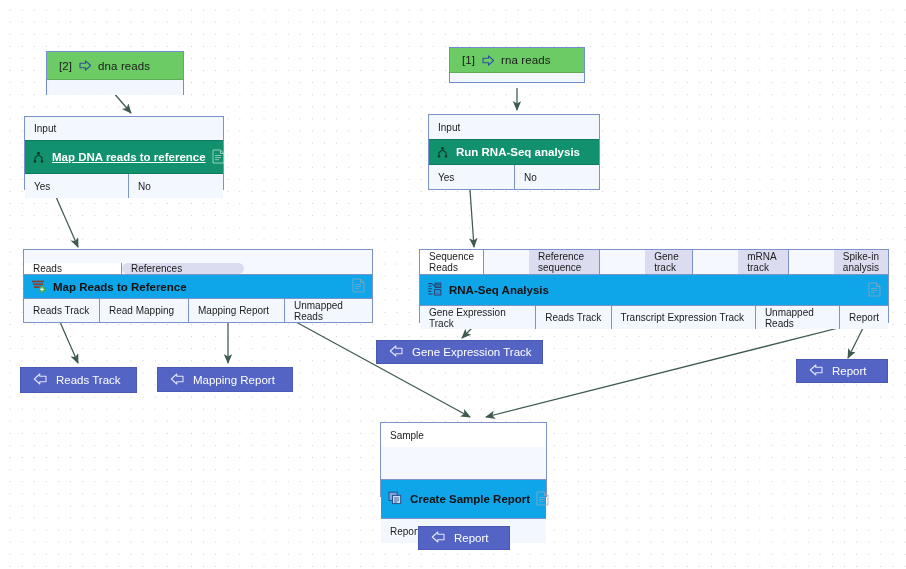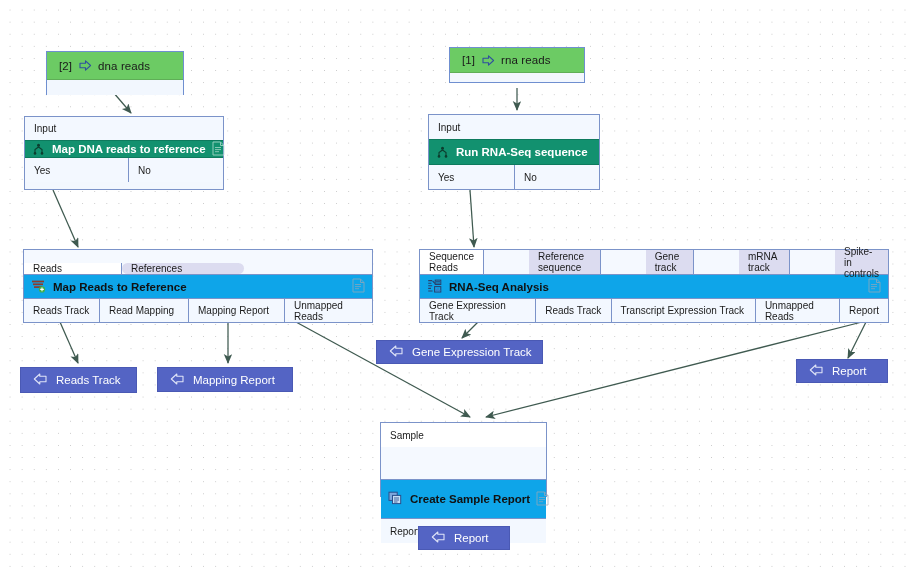--- a/index.html
+++ b/index.html
@@ -171,21 +171,21 @@
       </span>
       <span>rna reads</span>
     </div>
     <div class="src-body" style="height:9px;"></div>
   </div>
 
   <div class="proc" style="left:24px; top:116px; width:200px; height:74px;">
     <div class="row" style="height:23px;">
       <div class="cell" style="flex:1;">Input</div>
     </div>
-    <div class="titlebar green" style="height:18px;">
+    <div class="titlebar green" style="height:34px;text-decoration:underline;">
       <span>
         <svg width="13" height="13" viewBox="0 0 13 13">
           <path d="M3,11 L3,7.5 L6.5,5 L10,7.5 L10,11" stroke="#0c3d2e" stroke-width="1.1" fill="none"></path>
           <circle cx="6.5" cy="3.2" r="1.5" fill="#0c3d2e"></circle>
           <circle cx="3" cy="11.4" r="1.3" fill="#0c3d2e"></circle>
           <circle cx="10" cy="11.4" r="1.3" fill="#0c3d2e"></circle>
         </svg>
       </span>
       <span class="ttl">Map DNA reads to reference</span>
       <span class="doc-ico">
@@ -208,21 +208,21 @@
     </div>
     <div class="titlebar green" style="height:26px;">
       <span>
         <svg width="13" height="13" viewBox="0 0 13 13">
           <path d="M3,11 L3,7.5 L6.5,5 L10,7.5 L10,11" stroke="#0c3d2e" stroke-width="1.1" fill="none"></path>
           <circle cx="6.5" cy="3.2" r="1.5" fill="#0c3d2e"></circle>
           <circle cx="3" cy="11.4" r="1.3" fill="#0c3d2e"></circle>
           <circle cx="10" cy="11.4" r="1.3" fill="#0c3d2e"></circle>
         </svg>
       </span>
-      <span class="ttl">Run RNA-Seq sequence</span>
+      <span class="ttl">Run RNA-Seq analysis</span>
     </div>
     <div class="row outrow" style="height:24px;">
       <div class="cell" style="width:86px;">Yes</div>
       <div class="cell" style="flex:1;">No</div>
     </div>
   </div>
 
   <div class="proc" style="left:23px; top:249px; width:350px; height:74px; background:#f5f9ff;">
     <div class="row" style="height:24px;align-items:flex-end;">
       <div class="cell white" style="width:98px;">Reads</div>
@@ -254,23 +254,23 @@
       <div class="cell" style="flex:1;">Unmapped Reads</div>
     </div>
   </div>
 
   <div class="proc" style="left:419px; top:249px; width:470px; height:74px; background:#f5f9ff;">
     <div class="row" style="height:24px;gap:45px;">
       <div class="cell white" style="width:102px;">Sequence Reads</div>
       <div class="cell lavender" style="width:118px;">Reference sequence</div>
       <div class="cell lavender" style="width:74px;">Gene track</div>
       <div class="cell lavender" style="width:79px;">mRNA track</div>
-      <div class="cell lavender" style="flex:1;">Spike-in controls</div>
-    </div>
-    <div class="titlebar plain" style="height:25px;">
+      <div class="cell lavender" style="flex:1;">Spike-in analysis</div>
+    </div>
+    <div class="titlebar plain" style="height:32px;">
       <span>
         <svg width="15" height="14" viewBox="0 0 15 14">
           <path d="M1.2,1.6 H5.2 M1.2,4.2 H4.4 M1.2,6.8 H5.2 M1.2,9.4 H4.0 M1.2,12 H5.6" stroke="#2a3f6b" stroke-width="1.1"></path>
           <path d="M5.6,2.0 L8.2,4.6" stroke="#2a3f6b" stroke-width="1.1"></path>
           <rect x="8.2" y="1.1" width="5.6" height="4.4" fill="none" stroke="#2a3f6b" stroke-width="1"></rect>
           <path d="M9,2.6 H13 M9,4.1 H13" stroke="#2a3f6b" stroke-width="0.8"></path>
           <rect x="7.6" y="7.6" width="6.2" height="5.4" fill="none" stroke="#2a3f6b" stroke-width="1"></rect>
           <rect x="8.6" y="10.3" width="1.3" height="2.2" fill="#3f76c0"></rect>
           <rect x="10.3" y="9.0" width="1.3" height="3.5" fill="#3f76c0"></rect>
           <rect x="12.0" y="10.9" width="1.3" height="1.6" fill="#3f76c0"></rect>

